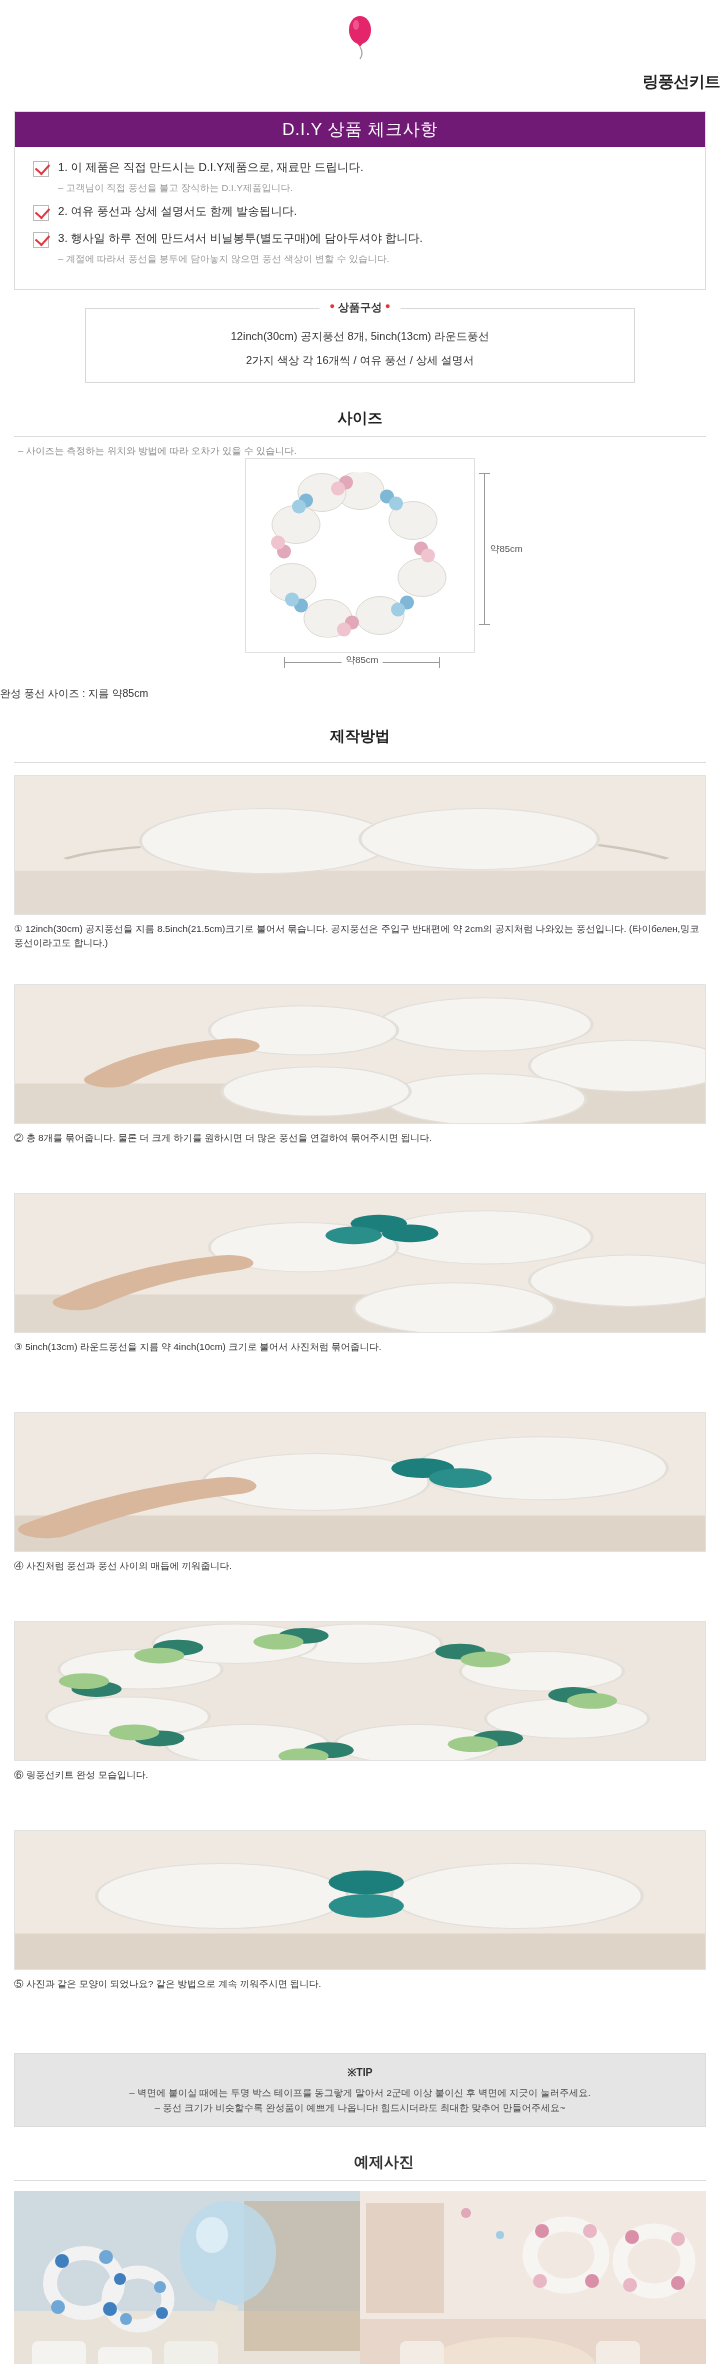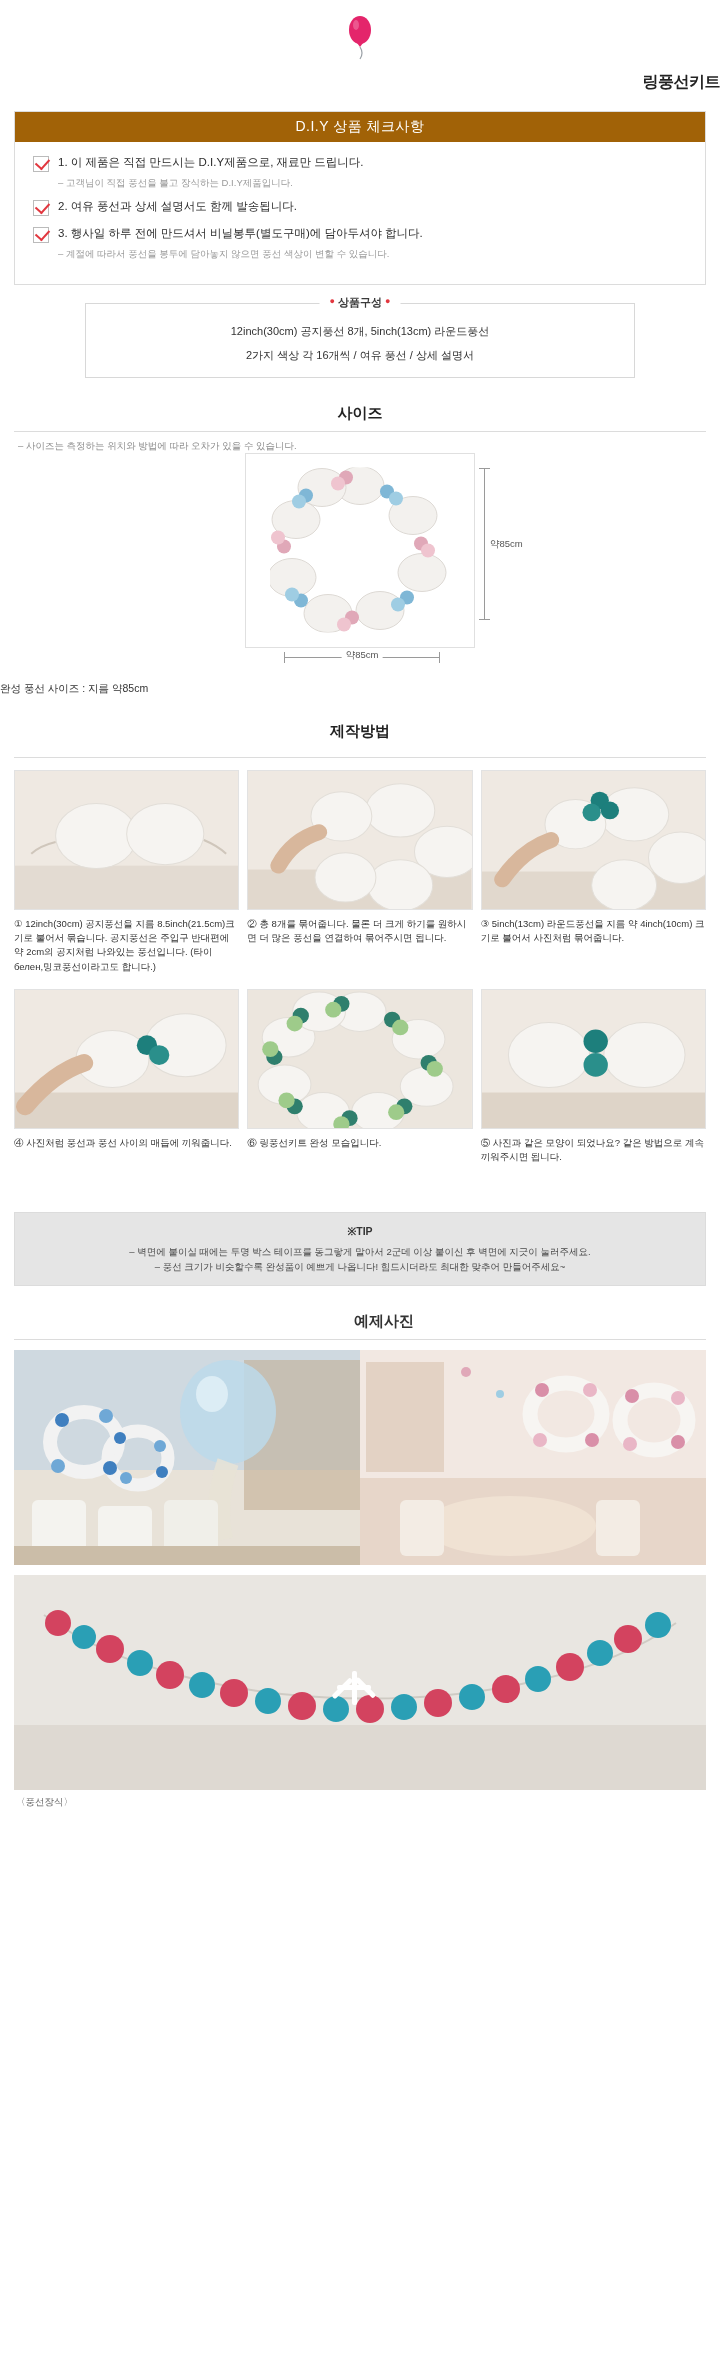--- a/index.html
+++ b/index.html
@@ -25,23 +25,23 @@
     margin-bottom: 18px;
   }
 
   
   .checklist {
     margin: 0 14px;
     border: 1px solid #dcdcdc;
     background: #fff;
   }
   .checklist-head {
-    background: #a16207;
+    background: #701a75;
     color: #fff;
-    font-size: 14px;
+    font-size: 17px;
     text-align: center;
     padding: 6px 0;
     letter-spacing: 0.5px;
   }
   .checklist-body { padding: 12px 18px 14px 18px; }
   .check-row { display: flex; align-items: flex-start; margin-bottom: 4px; }
   .check-mark {
     width: 16px; height: 16px;
     border: 1px solid #bbb;
     position: relative;
@@ -139,21 +139,21 @@
     text-align: left;
     font-size: 10.5px;
     color: #333;
     margin-top: 34px;
   }
 
   
   .steps-divider { border-top: 1px solid #dcdcdc; margin: 16px 14px 0 14px; }
   .steps {
     display: grid;
-    grid-template-columns: repeat(3, 1fr);
+    grid-template-columns: repeat(1, 1fr);
     gap: 0 8px;
     margin: 12px 14px 0 14px;
   }
   .step { }
   .step-photo {
     width: 100%;
     height: 140px;
     border: 1px solid #e2e2e2;
     position: relative;
     overflow: hidden;

